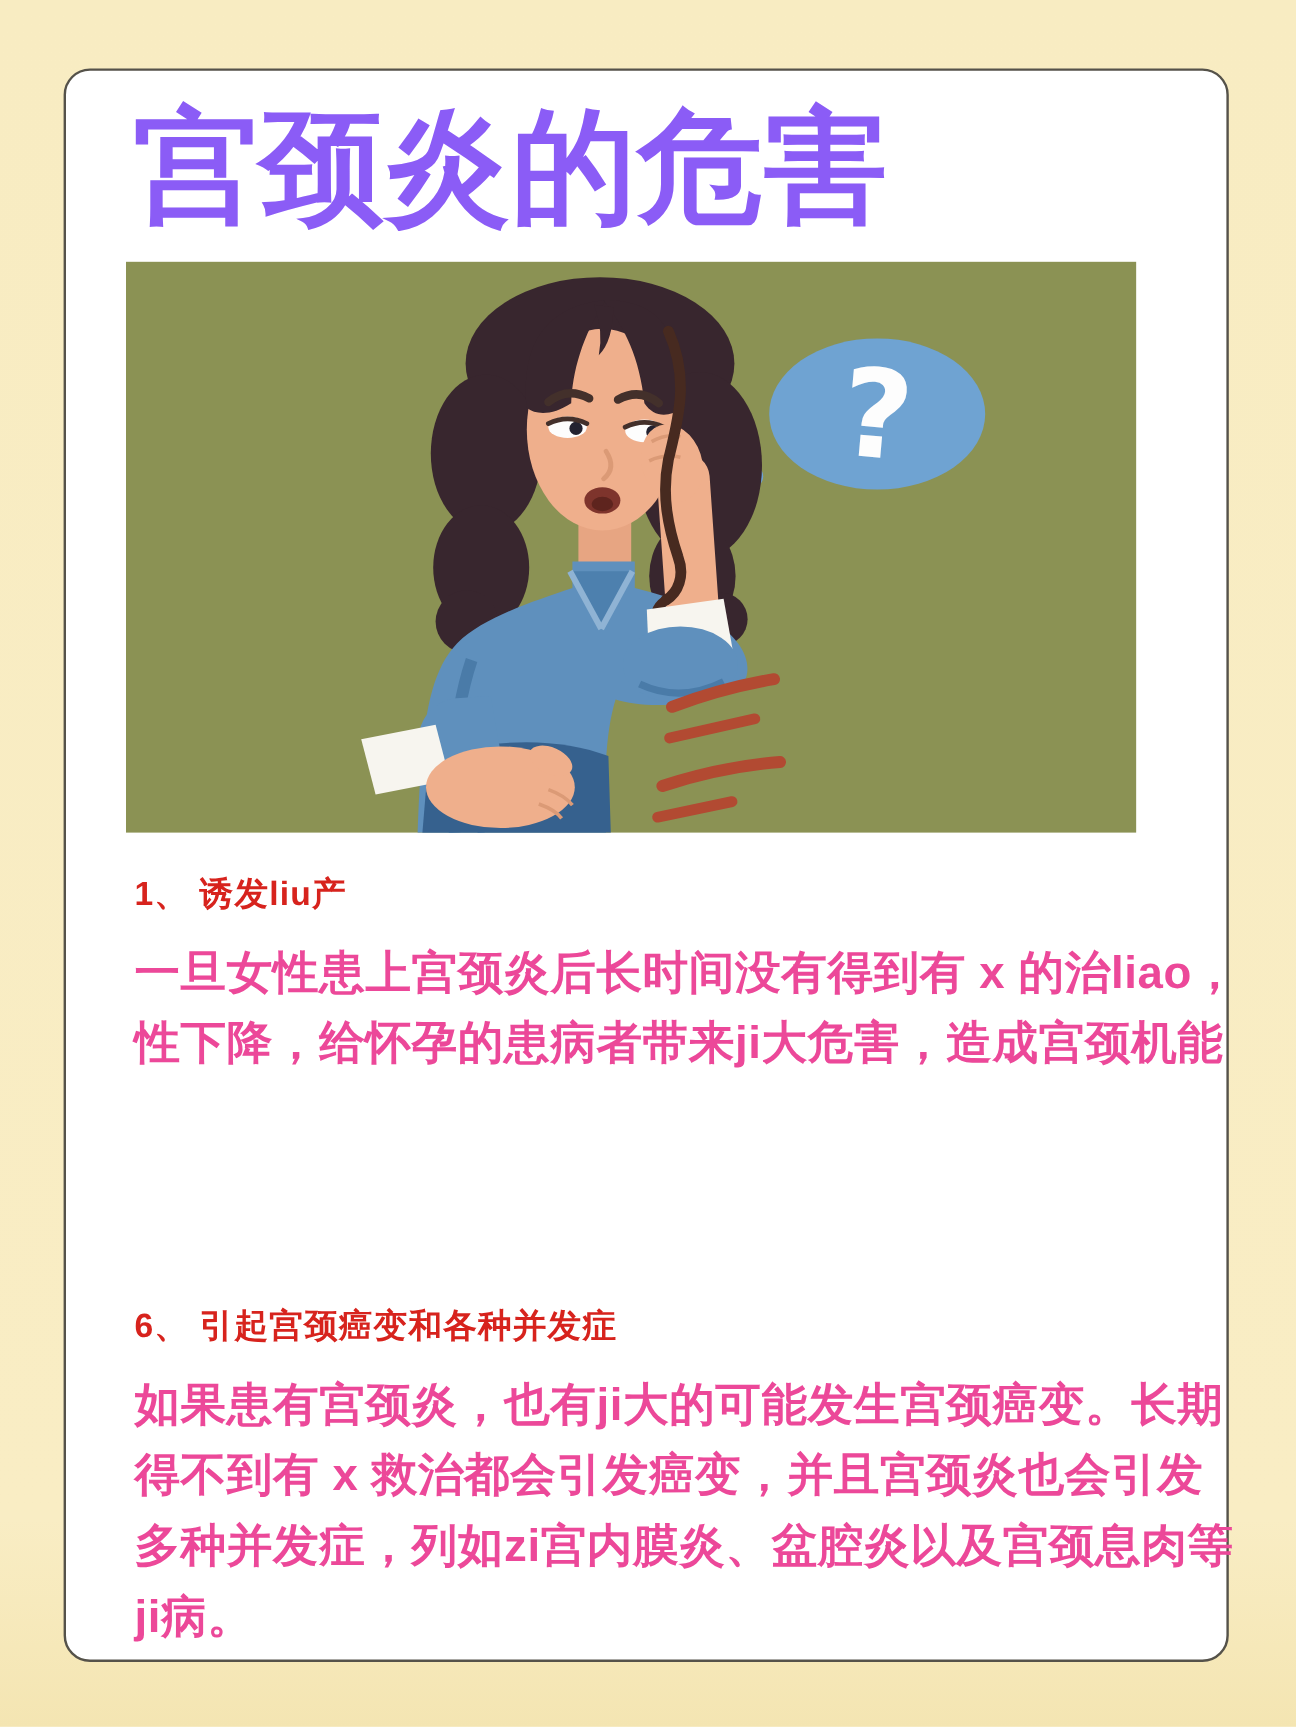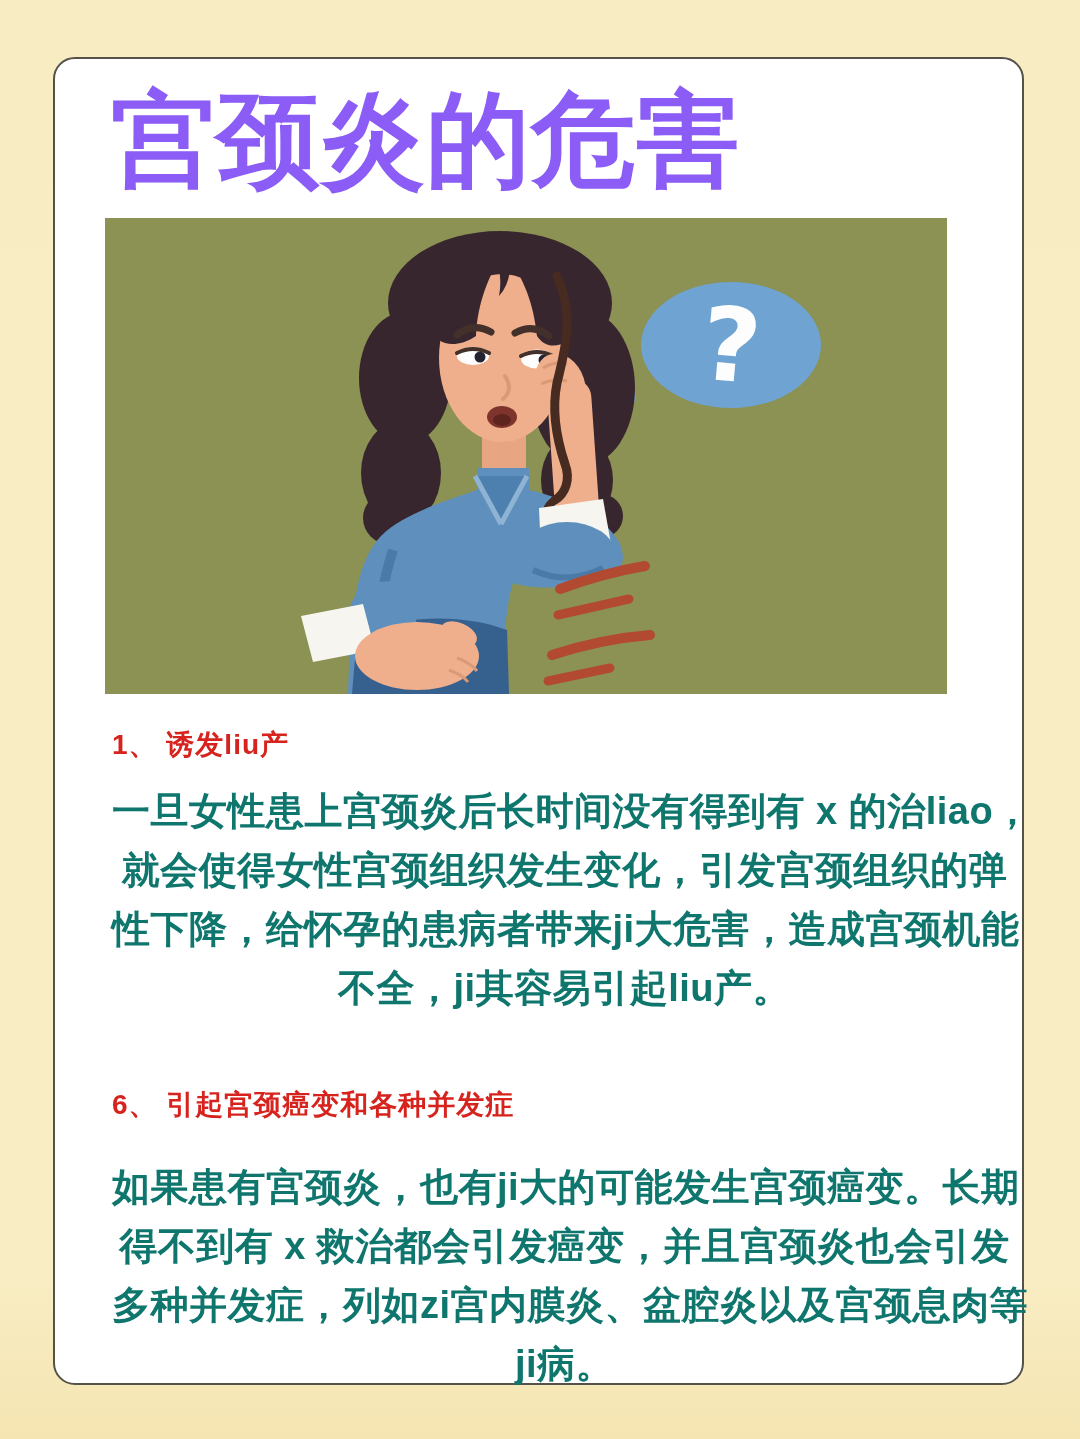--- a/index.html
+++ b/index.html
@@ -22,24 +22,24 @@
   }
   .illu svg{display:block;width:842px;height:476px;}
   .sec-heading{
     position:absolute;left:112px;font-size:28px;font-weight:bold;
     color:#D7231D;letter-spacing:1px;white-space:nowrap;line-height:46px;
   }
   #s1-heading{top:722px;}
   #s2-heading{top:1082px;}
   .sec-body{position:absolute;left:112px;width:905px;}
   #s1-body{top:782px;}
-  #s2-body{top:1142px;margin-top:16px;}
+  #s2-body{top:1142px;}
   .pline{
-    font-size:38px;font-weight:bold;color:#0f766e;line-height:59px;
-    letter-spacing:0.5px;white-space:nowrap;text-align:center;
+    font-size:38px;font-weight:bold;color:#ec4899;line-height:59px;
+    letter-spacing:0.5px;white-space:nowrap;
   }
 </style>
 </head>
 <body>
 
 <div class="card"></div>
 
 <div class="title">宫颈炎的危害</div>
 
 <div class="illu">
@@ -126,23 +126,21 @@
       <path d="M 453,397 L 524,381" stroke-width="9"></path>
       <path d="M 447,437 Q 496,421 545,417" stroke-width="10"></path>
       <path d="M 443,463 L 505,450" stroke-width="9"></path>
     </g>
   </svg>
 </div>
 
 <div class="sec-heading" id="s1-heading">1、 诱发liu产</div>
 <div class="sec-body" id="s1-body">
   <div class="pline">一旦女性患上宫颈炎后长时间没有得到有 x 的治liao，</div>
-  <div class="pline">就会使得女性宫颈组织发生变化，引发宫颈组织的弹</div>
   <div class="pline">性下降，给怀孕的患病者带来ji大危害，造成宫颈机能</div>
-  <div class="pline">不全，ji其容易引起liu产。</div>
 </div>
 
 <div class="sec-heading" id="s2-heading">6、 引起宫颈癌变和各种并发症</div>
 <div class="sec-body" id="s2-body">
   <div class="pline">如果患有宫颈炎，也有ji大的可能发生宫颈癌变。长期</div>
   <div class="pline">得不到有 x 救治都会引发癌变，并且宫颈炎也会引发</div>
   <div class="pline">多种并发症，列如zi宫内膜炎、盆腔炎以及宫颈息肉等</div>
   <div class="pline">ji病。</div>
 </div>
 

